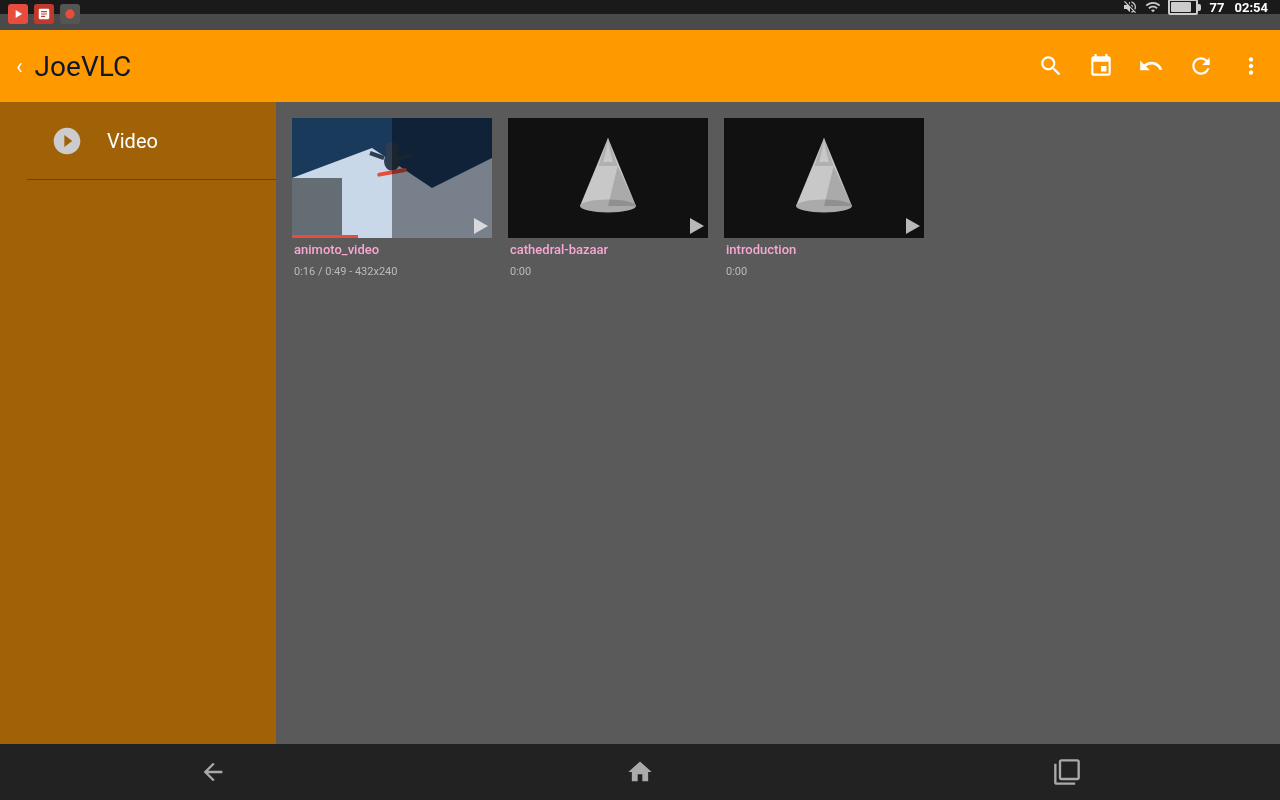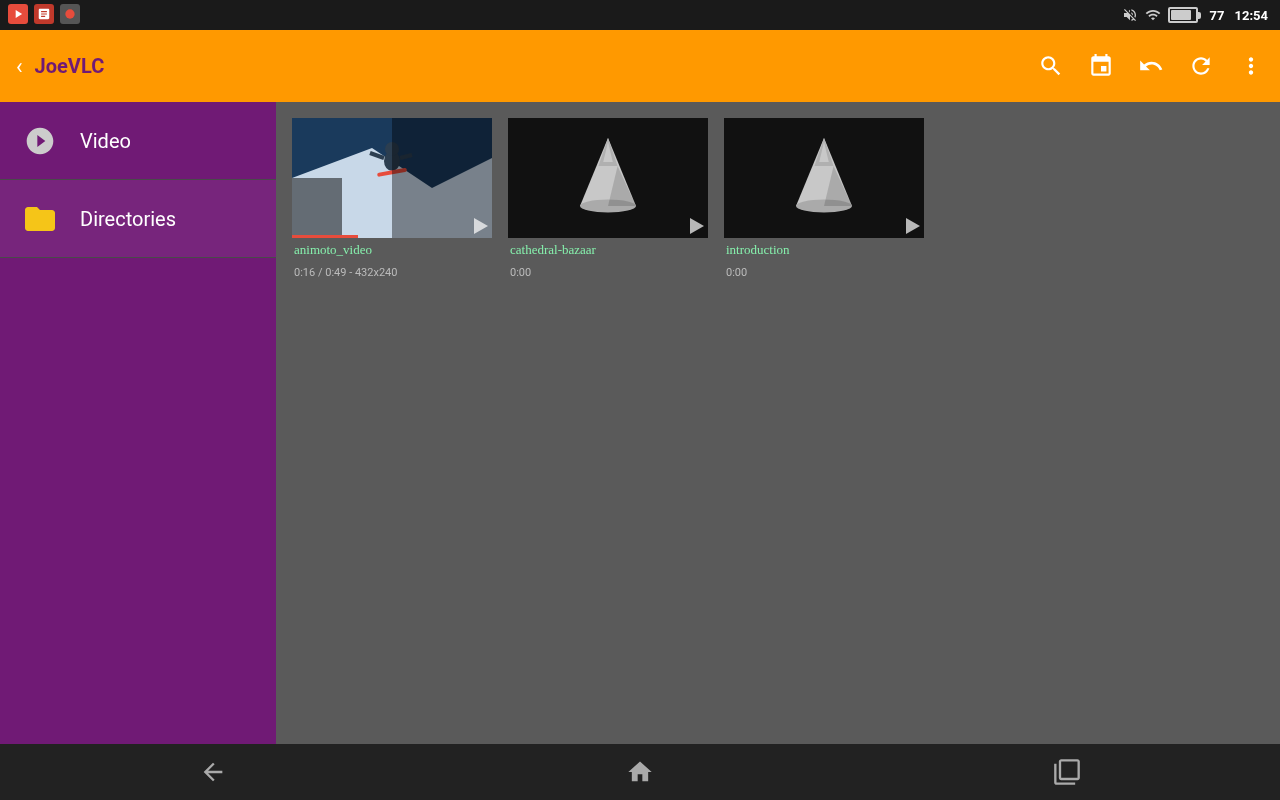--- a/index.html
+++ b/index.html
@@ -9,21 +9,21 @@
       background: #4a4a4a;
       font-family: 'Roboto', Arial, sans-serif;
       overflow: hidden;
       position: relative;
     }
 
     
     .status-bar {
       position: absolute;
       top: 0; left: 0; right: 0;
-      height: 30px;
+      height: 14px;
       background: #1a1a1a;
       display: flex;
       align-items: center;
       justify-content: flex-end;
       padding: 0 12px;
       gap: 8px;
       z-index: 100;
     }
     .status-icons {
       display: flex;
@@ -47,40 +47,41 @@
       padding: 0 16px;
       z-index: 90;
     }
     .app-bar-back {
       color: white;
       font-size: 22px;
       margin-right: 12px;
       cursor: pointer;
     }
     .app-bar-title {
-      color: #701a75;
-      font-size: 20px;
-      font-weight: bold;
+      color: #0f172a;
+      font-size: 28px;
+      font-weight: normal;
       flex: 1;
     }
     .app-bar-actions {
       display: flex;
       align-items: center;
       gap: 24px;
     }
 
     
     .sidebar {
       position: absolute;
       top: 102px;
       left: 0;
       width: 276px;
       bottom: 56px;
-      background: #701a75;
+      background: #a16207;
       z-index: 80;
+      padding-left: 27px;
     }
     .sidebar-item {
       display: flex;
       align-items: center;
       padding: 0 20px;
       height: 78px;
       cursor: pointer;
       border-bottom: 1px solid #4a4a4a;
     }
     .sidebar-item.active {
@@ -143,27 +144,26 @@
       width: 0;
       height: 0;
       border-style: solid;
       border-width: 8px 0 8px 14px;
       border-color: transparent transparent transparent rgba(255,255,255,0.7);
     }
     .video-info {
       padding: 4px 2px;
     }
     .video-title {
-      color: #86efac;
+      color: #f9a8d4;
       font-size: 13px;
       font-weight: 500;
       white-space: nowrap;
       overflow: hidden;
       text-overflow: ellipsis;
-      font-family: Liberation Serif, serif;
     }
     .video-meta {
       color: #bbb;
       font-size: 11px;
       margin-top: 8px;
     }
 
     
     .vlc-cone {
       width: 80px;
@@ -241,21 +241,21 @@
     </svg>
 
     <svg width="18" height="16" viewBox="0 0 24 24" fill="#ccc">
       <path d="M1 9l2 2c5.07-5.07 13.07-5.07 18 0l2-2C16.93 2.93 7.08 2.93 1 9zm8 8l3 3 3-3c-1.65-1.66-4.34-1.66-6 0zm-4-4l2 2c2.76-2.76 7.24-2.76 10 0l2-2C15.14 9.14 8.87 9.14 5 13z"></path>
     </svg>
 
     <div class="battery-icon">
       <div class="battery-fill"></div>
     </div>
     <span class="status-text">77</span>
-    <span class="status-text" style="margin-left:4px;">12:54</span>
+    <span class="status-text" style="margin-left:4px;">02:54</span>
   </div>
 </div>
 
 <div class="app-bar">
   <span class="app-bar-back">‹</span>
   <span class="app-bar-title">JoeVLC</span>
   <div class="app-bar-actions">
 
     <svg width="26" height="26" viewBox="0 0 24 24" fill="white" style="cursor:pointer">
       <path d="M15.5 14h-.79l-.28-.27C15.41 12.59 16 11.11 16 9.5 16 5.91 13.09 3 9.5 3S3 5.91 3 9.5 5.91 16 9.5 16c1.61 0 3.09-.59 4.23-1.57l.27.28v.79l5 4.99L20.49 19l-4.99-5zm-6 0C7.01 14 5 11.99 5 9.5S7.01 5 9.5 5 14 7.01 14 9.5 11.99 14 9.5 14z"></path>
@@ -284,28 +284,20 @@
   <div class="sidebar-item">
     <div class="sidebar-icon">
       <svg width="32" height="32" viewBox="0 0 24 24" fill="#ccc">
         <path d="M12 2C6.48 2 2 6.48 2 12s4.48 10 10 10 10-4.48 10-10S17.52 2 12 2zm-2 14.5v-9l6 4.5-6 4.5z"></path>
       </svg>
     </div>
     <span class="sidebar-label">Video</span>
   </div>
 
 
-  <div class="sidebar-item active">
-    <div class="sidebar-icon">
-      <svg width="36" height="36" viewBox="0 0 24 24">
-        <path d="M10 4H4c-1.1 0-1.99.9-1.99 2L2 18c0 1.1.9 2 2 2h16c1.1 0 2-.9 2-2V8c0-1.1-.9-2-2-2h-8l-2-2z" fill="#f5c518"></path>
-      </svg>
-    </div>
-    <span class="sidebar-label">Directories</span>
-  </div>
 
 </div>
 
 <div class="main-content">
 
   <div class="video-card">
     <div class="video-thumbnail has-image">
 
       <svg width="200" height="120" viewBox="0 0 200 120">
 

